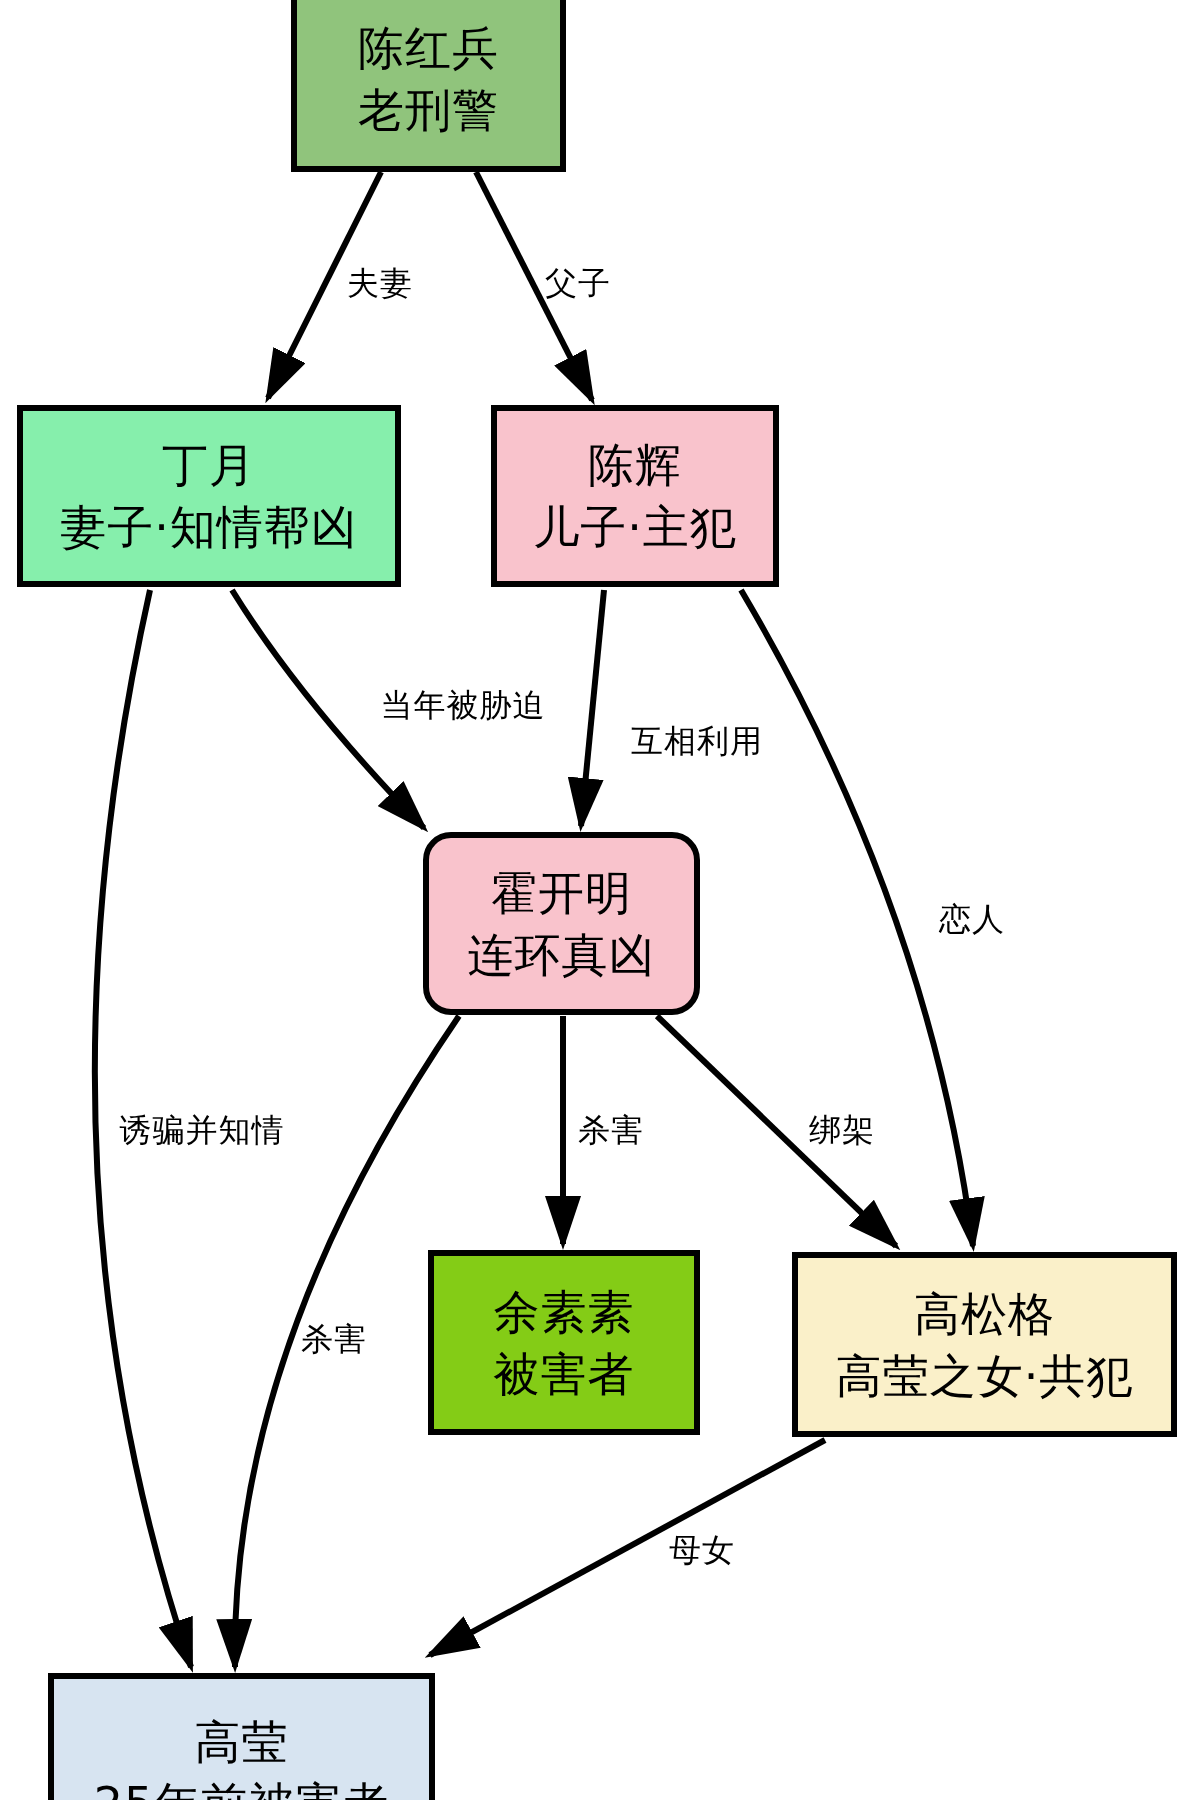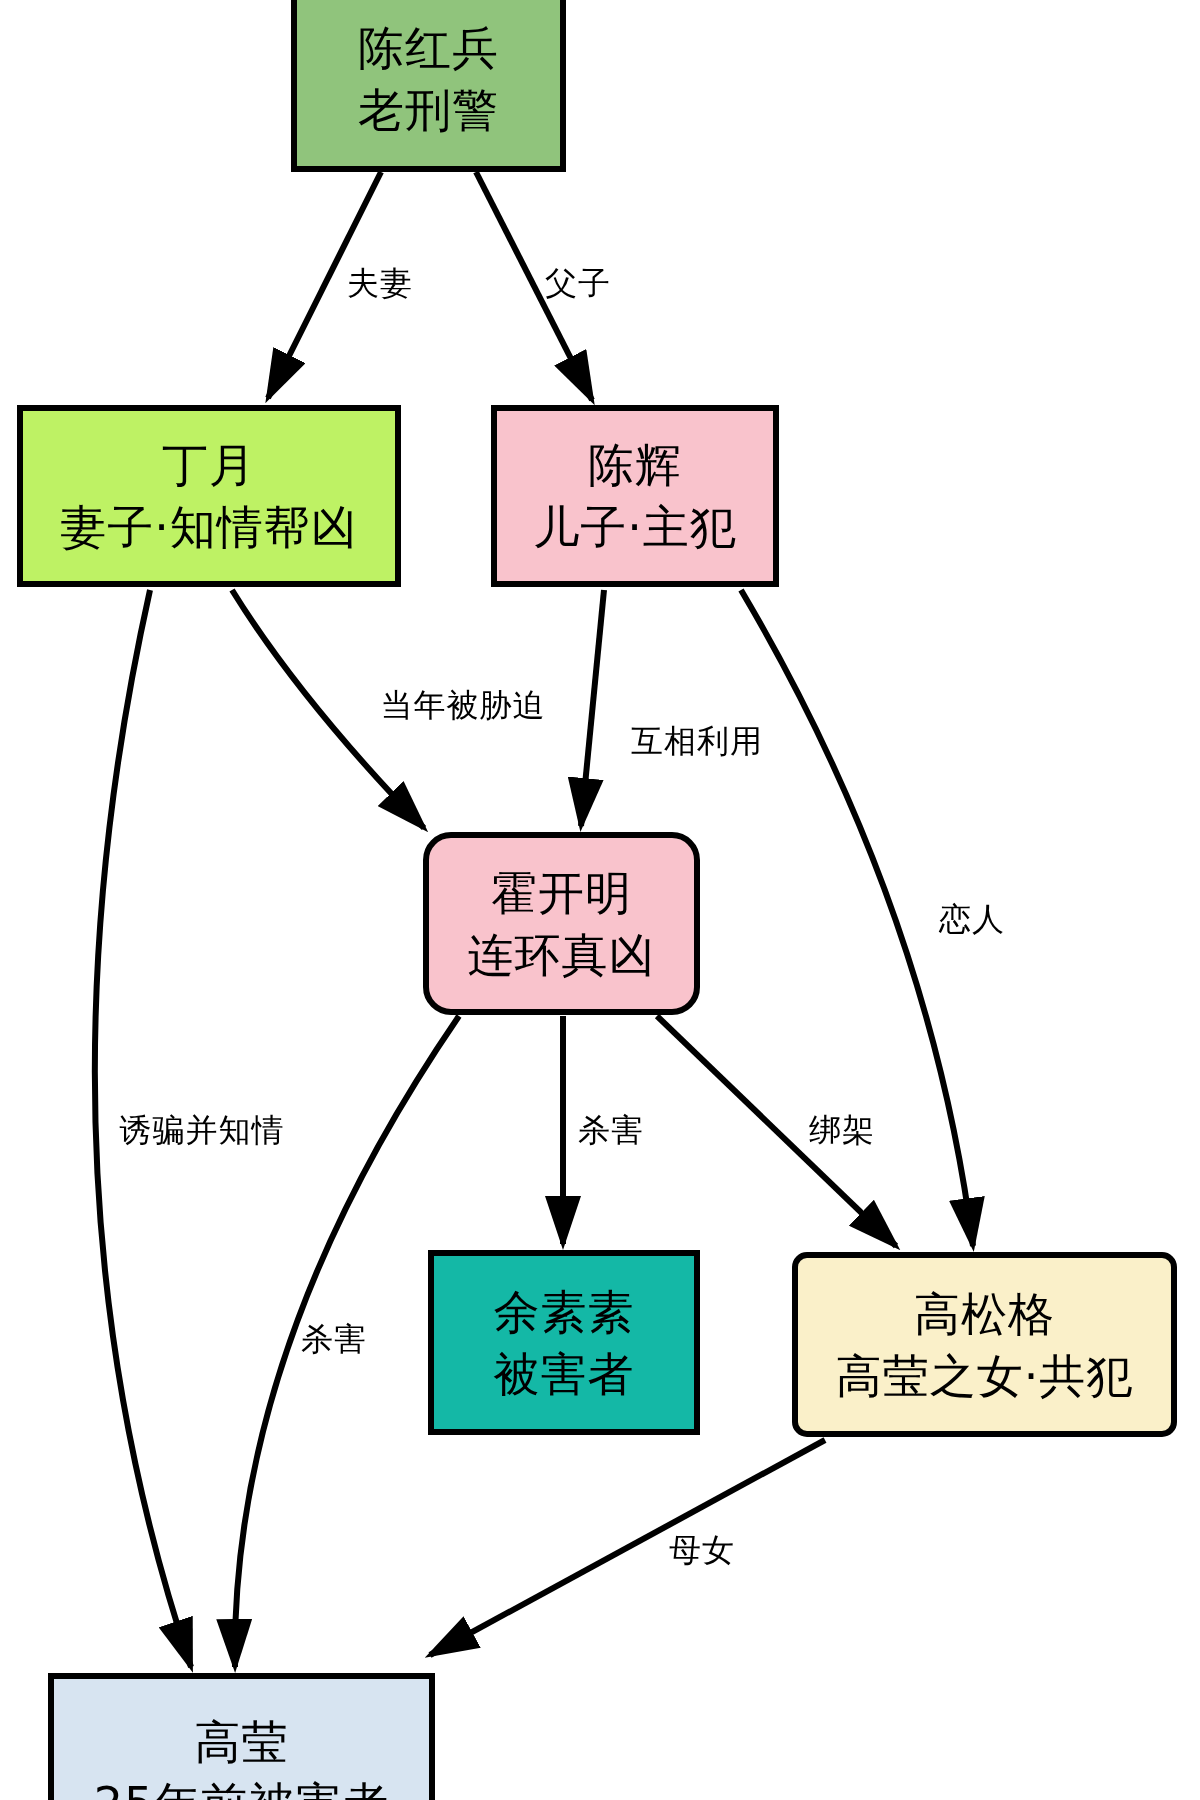--- a/index.html
+++ b/index.html
@@ -30,21 +30,21 @@
     font-size:32px;
     letter-spacing:1px;
     white-space:nowrap;
   }
   
   #n-chen-hongbing{left:291px;top:-14px;width:275px;height:186px;}
   #n-ding-yue    {left:17px; top:405px;width:384px;height:182px;}
   #n-chen-hui    {left:491px;top:405px;width:288px;height:182px;}
   #n-huo-kaiming {left:423px;top:832px;width:277px;height:183px;}
   #n-yu-susu     {left:428px;top:1250px;width:272px;height:185px;}
-  #n-gao-songge  {left:792px;top:1252px;width:385px;height:185px;border-radius:15px;}
+  #n-gao-songge  {left:792px;top:1252px;width:385px;height:185px;}
   #n-gao-ying    {left:48px; top:1673px;width:387px;height:200px;}
   
   #el-0{left:380px;top:284px;}
   #el-1{left:578px;top:284px;}
   #el-2{left:463px;top:706px;}
   #el-3{left:697px;top:706px;margin-top:36px;}
   #el-4{left:972px;top:920px;}
   #el-5{left:202px;top:1131px;}
   #el-6{left:611px;top:1131px;}
   #el-7{left:842px;top:1131px;}
@@ -73,36 +73,36 @@
     <path class="edge-path" d="M 657 1016 L 896 1246" marker-end="url(#arrow)"></path>
     <path class="edge-path" d="M 459 1016 Q 230 1350 235 1667" marker-end="url(#arrow)"></path>
     <path class="edge-path" d="M 825 1440 L 430 1655" marker-end="url(#arrow)"></path>
   </svg>
 
   <div class="node" id="n-chen-hongbing" style="background: rgb(144, 196, 124);">
     <span>陈红兵</span>
     <span>老刑警</span>
   </div>
 
-  <div class="node" id="n-ding-yue" style="background: #bef264;">
+  <div class="node" id="n-ding-yue" style="background: #86efac;">
     <span>丁月</span>
     <span>妻子·知情帮凶</span>
   </div>
 
   <div class="node" id="n-chen-hui" style="background: rgb(249, 195, 204);">
     <span>陈辉</span>
     <span>儿子·主犯</span>
   </div>
 
   <div class="node" id="n-huo-kaiming" style="background: rgb(249, 195, 204); border-radius: 28px;">
     <span>霍开明</span>
     <span>连环真凶</span>
   </div>
 
-  <div class="node" id="n-yu-susu" style="background: #14b8a6; text-align: center;">
+  <div class="node" id="n-yu-susu" style="background: #84cc16; text-align: center;">
     <span>余素素</span>
     <span>被害者</span>
   </div>
 
   <div class="node" id="n-gao-songge" style="background: rgb(250, 240, 201);">
     <span>高松格</span>
     <span>高莹之女·共犯</span>
   </div>
 
   <div class="node" id="n-gao-ying" style="background: rgb(215, 228, 241);">

